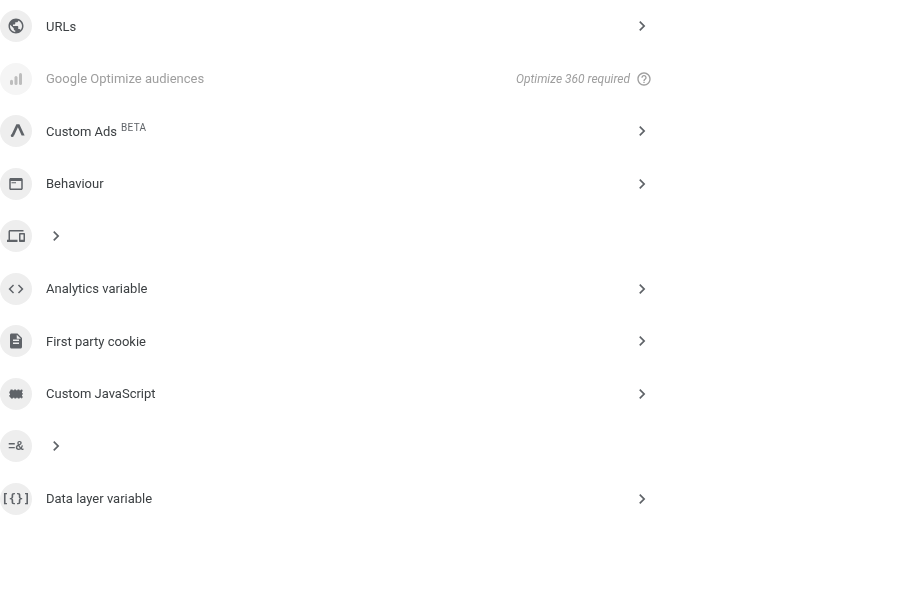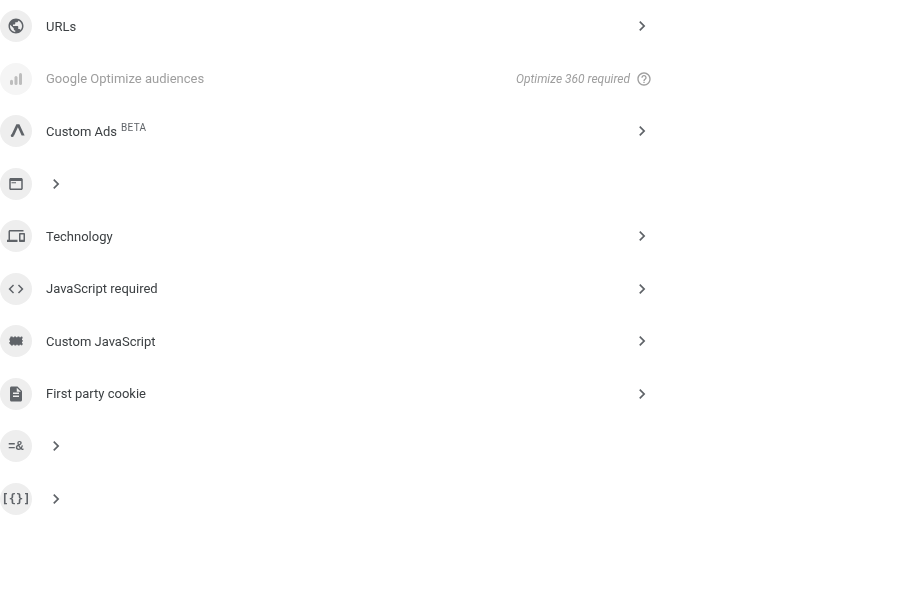--- a/index.html
+++ b/index.html
@@ -157,52 +157,68 @@
         </svg>
     </div>
   </div>
 
   <div class="item">
     <div class="icon-circle">
       <svg viewBox="0 0 24 24">
           <path d="M19 4H5c-1.1 0-2 .9-2 2v12c0 1.1.9 2 2 2h14c1.1 0 2-.9 2-2V6c0-1.1-.9-2-2-2zm0 14H5V8h14v10z M6 9.5h6v1.5H6z"></path>
         </svg>
     </div>
+    <div class="label">
+        <span>Behaviour</span>
+      </div>
     <div class="right">
       <svg class="chevron" viewBox="0 0 24 24">
           <path d="M8.59 16.59L13.17 12 8.59 7.41 10 6l6 6-6 6-1.41-1.41z"></path>
         </svg>
     </div>
   </div>
 
 
   <div class="item">
     <div class="icon-circle">
       <svg viewBox="0 0 24 24">
           <path d="M4 6h18V4H4c-1.1 0-2 .9-2 2v11H0v3h14v-3H4V6zm19 2h-6c-.55 0-1 .45-1 1v10c0 .55.45 1 1 1h6c.55 0 1-.45 1-1V9c0-.55-.45-1-1-1zm-1 9h-4v-7h4v7z"></path>
         </svg>
     </div>
-    <div class="label">
-        <span>Technology</span>
-      </div>
     <div class="right">
       <svg class="chevron" viewBox="0 0 24 24">
           <path d="M8.59 16.59L13.17 12 8.59 7.41 10 6l6 6-6 6-1.41-1.41z"></path>
         </svg>
     </div>
   </div>
 
   <div class="item">
     <div class="icon-circle">
       <svg viewBox="0 0 24 24">
           <path d="M9.4 16.6L4.8 12l4.6-4.6L8 6l-6 6 6 6 1.4-1.4zm5.2 0l4.6-4.6-4.6-4.6L16 6l6 6-6 6-1.4-1.4z"></path>
         </svg>
     </div>
     <div class="label">
-        <span>JavaScript required</span>
+        <span>Analytics variable</span>
+      </div>
+    <div class="right">
+      <svg class="chevron" viewBox="0 0 24 24">
+          <path d="M8.59 16.59L13.17 12 8.59 7.41 10 6l6 6-6 6-1.41-1.41z"></path>
+        </svg>
+    </div>
+  </div>
+
+  <div class="item">
+    <div class="icon-circle">
+      <svg viewBox="0 0 24 24">
+          <path d="M14 2H6c-1.1 0-2 .9-2 2v16c0 1.1.9 2 2 2h12c1.1 0 2-.9 2-2V8l-6-6zm2 14H8v-2h8v2zm0-4H8v-2h8v2zm-3-5V3.5L18.5 9H13z"></path>
+        </svg>
+    </div>
+    <div class="label">
+        <span>First party cookie</span>
       </div>
     <div class="right">
       <svg class="chevron" viewBox="0 0 24 24">
           <path d="M8.59 16.59L13.17 12 8.59 7.41 10 6l6 6-6 6-1.41-1.41z"></path>
         </svg>
     </div>
   </div>
 
   <div class="item">
     <div class="icon-circle">
@@ -215,49 +231,36 @@
       </div>
     <div class="right">
       <svg class="chevron" viewBox="0 0 24 24">
           <path d="M8.59 16.59L13.17 12 8.59 7.41 10 6l6 6-6 6-1.41-1.41z"></path>
         </svg>
     </div>
   </div>
 
   <div class="item">
     <div class="icon-circle">
-      <svg viewBox="0 0 24 24">
-          <path d="M14 2H6c-1.1 0-2 .9-2 2v16c0 1.1.9 2 2 2h12c1.1 0 2-.9 2-2V8l-6-6zm2 14H8v-2h8v2zm0-4H8v-2h8v2zm-3-5V3.5L18.5 9H13z"></path>
-        </svg>
-    </div>
-    <div class="label">
-        <span>First party cookie</span>
-      </div>
-    <div class="right">
-      <svg class="chevron" viewBox="0 0 24 24">
-          <path d="M8.59 16.59L13.17 12 8.59 7.41 10 6l6 6-6 6-1.41-1.41z"></path>
-        </svg>
-    </div>
-  </div>
-
-  <div class="item">
-    <div class="icon-circle">
       <span class="eq-amp">=&amp;</span>
     </div>
     <div class="right">
       <svg class="chevron" viewBox="0 0 24 24">
           <path d="M8.59 16.59L13.17 12 8.59 7.41 10 6l6 6-6 6-1.41-1.41z"></path>
         </svg>
     </div>
   </div>
 
   <div class="item">
     <div class="icon-circle">
       <span class="brackets">[{}]</span>
     </div>
+    <div class="label">
+        <span>Data layer variable</span>
+      </div>
     <div class="right">
       <svg class="chevron" viewBox="0 0 24 24">
           <path d="M8.59 16.59L13.17 12 8.59 7.41 10 6l6 6-6 6-1.41-1.41z"></path>
         </svg>
     </div>
   </div>
 
 </div>
 
 </body></html>

